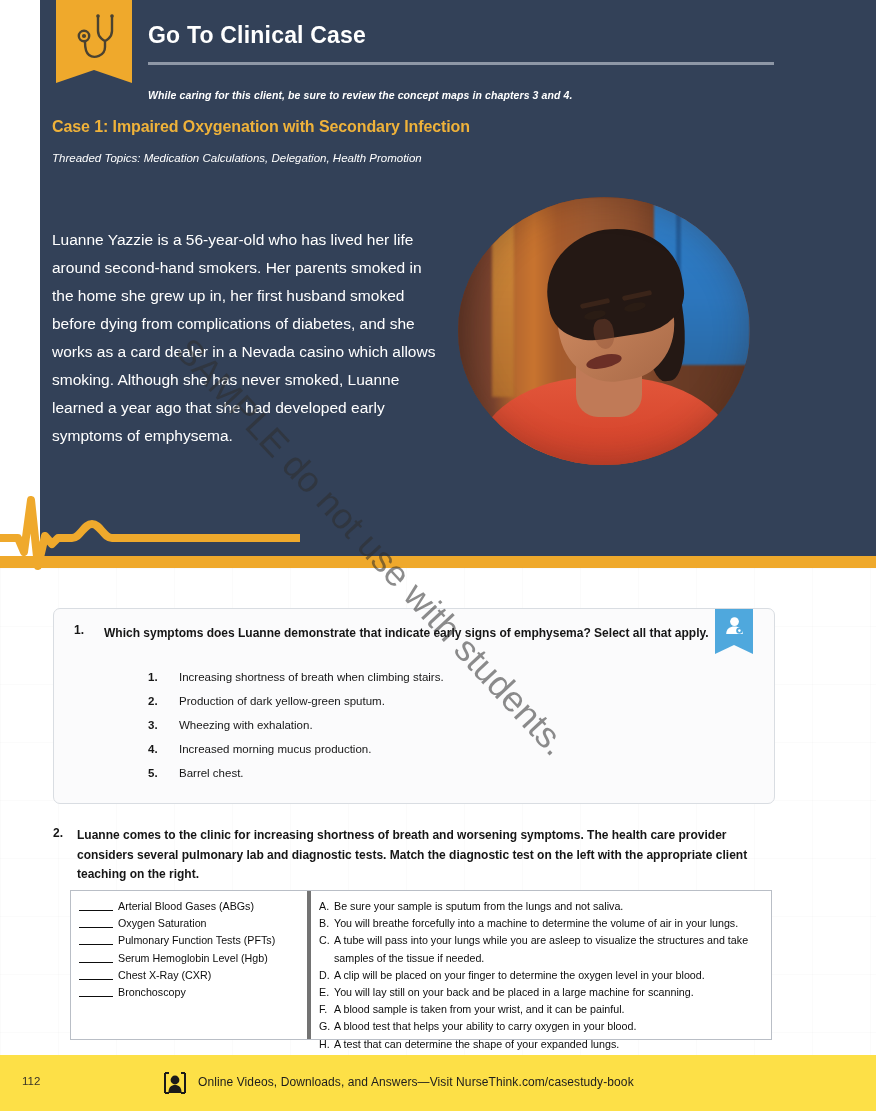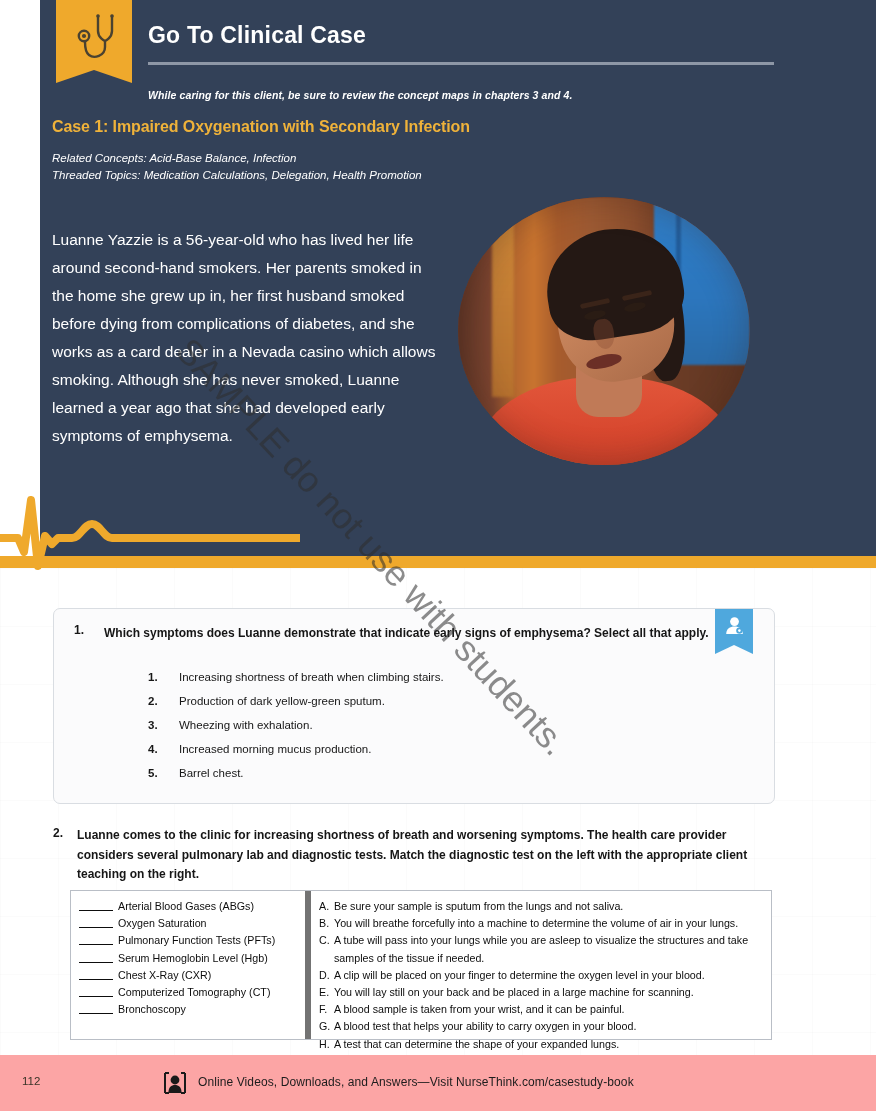--- a/index.html
+++ b/index.html
@@ -373,21 +373,21 @@
     left: 70px;
     top: 890px;
     width: 702px;
     height: 150px;
     display: flex;
     border: 1px solid #b9bec6;
     background: #ffffff;
   }
   .match-left {
     width: 240px;
-    border-right: 6px solid #737373;
+    border-right: 4px solid #737373;
     padding: 7px 0 0 8px;
   }
   .match-right {
     flex: 1;
     padding: 7px 6px 0 8px;
   }
   .m-item {
     display: flex;
     font-size: 10.7px;
     color: #0d0d0d;
@@ -414,21 +414,21 @@
   }
   .r-text { flex: 1; }
 
   
   .footer {
     position: absolute;
     left: 0;
     bottom: 0;
     width: 876px;
     height: 56px;
-    background: #fca5a5;
+    background: #fde047;
   }
   .footer-page {
     position: absolute;
     left: 22px;
     top: 20px;
     font-size: 11.5px;
     color: #3a3428;
   }
   .footer-icon {
     position: absolute;
@@ -498,21 +498,20 @@
 
   <div class="hero-header">
     <div class="hero-title">Go To Clinical Case</div>
     <div class="hero-rule"></div>
     <div class="hero-sub">While caring for this client, be sure to review the concept maps in chapters 3 and 4.</div>
   </div>
 
   <div class="case-title">Case 1: Impaired Oxygenation with Secondary Infection</div>
 
   <div class="case-meta">
-    <div>Related Concepts: Acid-Base Balance, Infection</div>
     <div>Threaded Topics: Medication Calculations, Delegation, Health Promotion</div>
   </div>
 
   <div class="narrative">Luanne Yazzie is a 56-year-old who has lived her life around second-hand smokers. Her parents smoked in the home she grew up in, her first husband smoked before dying from complications of diabetes, and she works as a card dealer in a Nevada casino which allows smoking. Although she has never smoked, Luanne learned a year ago that she had developed early symptoms of emphysema.</div>
 
   <div class="portrait">
     <div class="bg-wall"></div>
     <div class="door-frame"></div>
     <div class="blue-door"></div>
     <div class="shoulders"></div>
@@ -603,24 +602,20 @@
       <div class="m-item">
         <span class="m-blank"></span>
         <span>Serum Hemoglobin Level (Hgb)</span>
       </div>
       <div class="m-item">
         <span class="m-blank"></span>
         <span>Chest X-Ray (CXR)</span>
       </div>
       <div class="m-item">
         <span class="m-blank"></span>
-        <span>Computerized Tomography (CT)</span>
-      </div>
-      <div class="m-item">
-        <span class="m-blank"></span>
         <span>Bronchoscopy</span>
       </div>
     </div>
 
     <div class="match-right">
       <div class="r-item">
         <span class="r-letter">A.</span>
         <span class="r-text">Be sure your sample is sputum from the lungs and not saliva.</span>
       </div>
       <div class="r-item">

